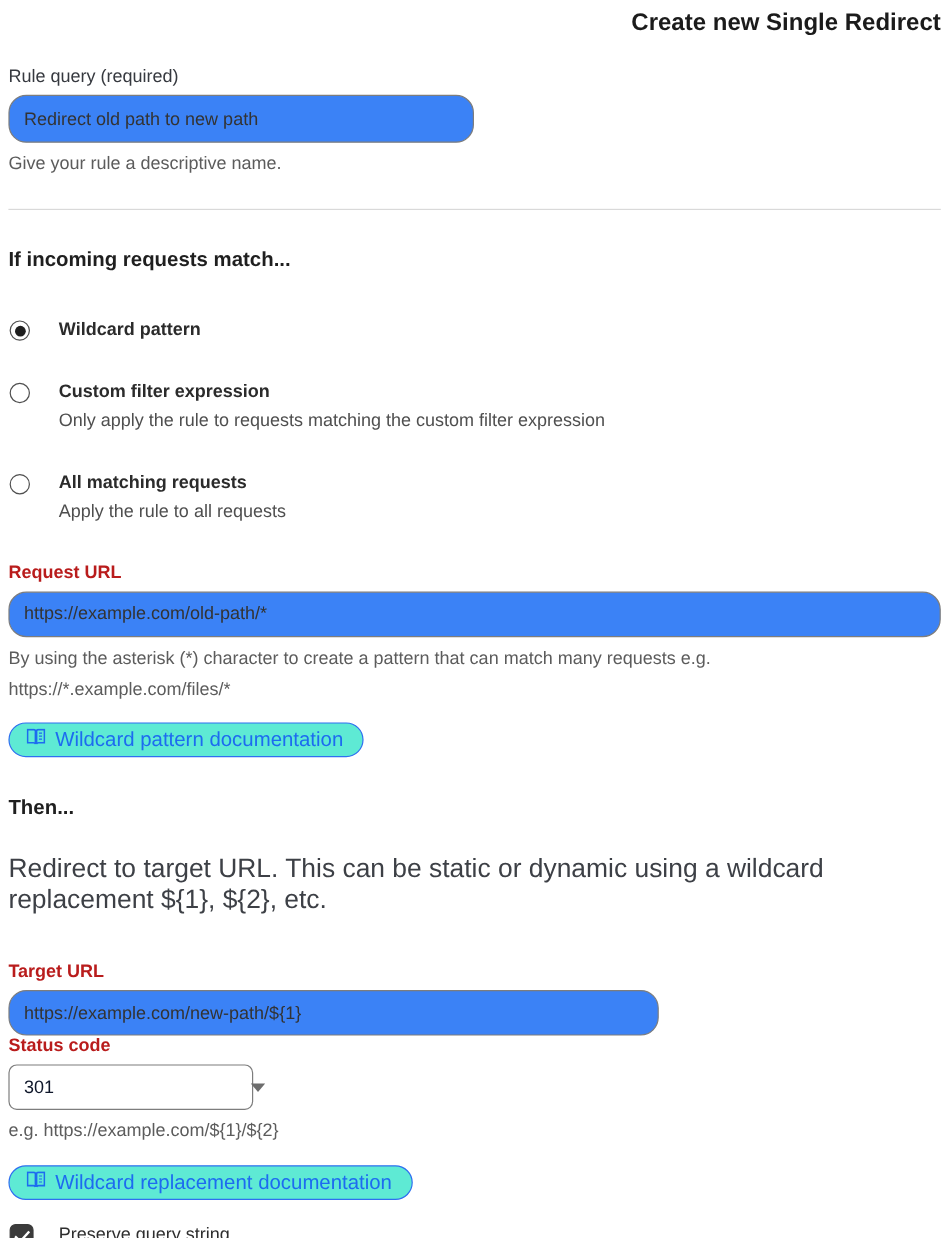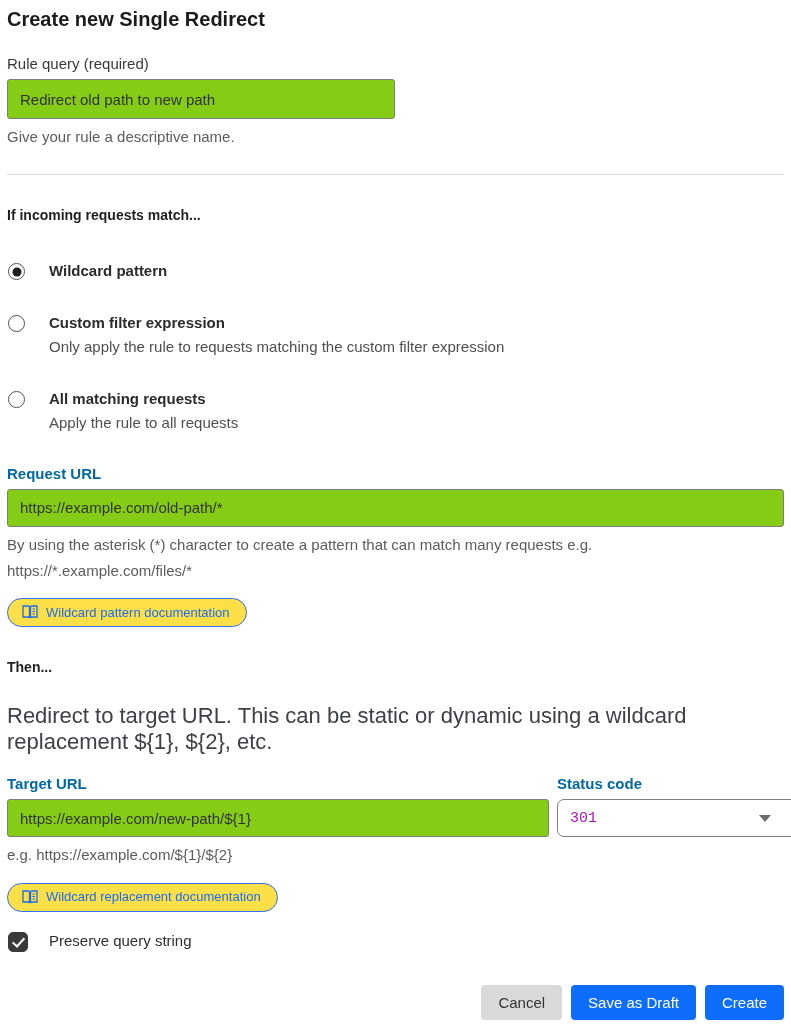--- a/index.html
+++ b/index.html
@@ -7,69 +7,70 @@
   body {
     width: 791px; height: 1032px;
     font-family: "Liberation Sans", "DejaVu Sans", sans-serif;
     font-size: 15px; color: #36393f;
     padding: 8px 7px 10px 7px;
     overflow: hidden;
   }
   .page-title {
     font-size: 20px; font-weight: 700; color: #1b1b1b;
     margin-bottom: 24px;
+    text-align: right;
   }
   .field-label { color: #36393f; margin-bottom: 7px; display: block; }
-  .field-label.bold { font-weight: 700; color: #0369a1; }
+  .field-label.bold { font-weight: 700; color: #b91c1c; }
   .text-input {
     font-family: inherit; font-size: 15px; color: #333;
-    border: 1px solid #7d7d7d; border-radius: 3px;
-    height: 40px; padding: 0 12px; outline: none; background: #84cc16;
+    border: 1px solid #7d7d7d; border-radius: 15px;
+    height: 40px; padding: 0 12px; outline: none; background: #3b82f6;
     display: block;
   }
   .rule-name-input { width: 388px; }
   .full-input { width: 777px; height: 38px; }
   .helper { color: #5c5c5c; margin-top: 6px; line-height: 1.55; }
   .divider { border: none; border-top: 1px solid #d9d9d9; margin: 26px 0 0 0; }
   .section-heading {
-    font-size: 14px; font-weight: 700; color: #1f1f1f;
+    font-size: 17px; font-weight: 700; color: #1f1f1f;
     margin-top: 32px;
   }
   
   .radio-group { margin-top: 38px; }
   .radio-item { display: flex; align-items: flex-start; margin-bottom: 32px; cursor: pointer; }
   .radio-circle {
     flex: 0 0 auto; width: 17px; height: 17px; border-radius: 50%;
     border: 1px solid #4f4f4f; margin: 2px 0 0 1px; position: relative; background: #fff;
   }
   .radio-circle.selected::after {
     content: ""; position: absolute; left: 50%; top: 50%;
     width: 9px; height: 9px; border-radius: 50%; background: #1f1f1f;
     transform: translate(-50%, -50%);
   }
   .radio-texts { margin-left: 24px; }
   .radio-label { font-weight: 700; color: #2b2b2b; line-height: 1.3; }
   .radio-desc { color: #4f4f4f; margin-top: 5px; line-height: 1.3; }
   
   .doc-button {
-    display: inline-flex; align-items: center; gap: 8px;
-    border: 1px solid #2f6ff0; border-radius: 15px; background: #fde047;
-    color: #1d6bf0; font-family: inherit; font-size: 13px;
+    display: inline-flex; align-items: flex-start; gap: 8px;
+    border: 1px solid #2f6ff0; border-radius: 15px; background: #5eead4;
+    color: #1d6bf0; font-family: inherit; font-size: 17px;
     padding: 4px 16px 5px 14px; height: 29px; cursor: pointer; margin-top: 16px;
   }
   .doc-button svg { display: block; }
   .then-desc { font-size: 22px; color: #3d4046; margin-top: 28px; }
-  .target-row { display: flex; margin-top: 20px; }
+  .target-row { display: flex; margin-top: 38px; flex-direction: column; }
   .target-col { width: 542px; margin-right: 8px; }
   .status-col { width: 227px; }
   .select-wrap { position: relative; width: 227px; }
   .select-box {
-    width: 273px; height: 38px; border: 1px solid #7d7d7d; border-radius: 7px;
+    width: 204px; height: 38px; border: 1px solid #7d7d7d; border-radius: 7px;
     background: #fff; display: flex; align-items: center; padding: 0 12px;
-    color: #a21caf; cursor: pointer; font-family: Liberation Mono, monospace;
+    color: #0f172a; cursor: pointer;
   }
   .caret {
     position: absolute; right: 13px; top: 16px;
     width: 0; height: 0;
     border-left: 6px solid transparent; border-right: 6px solid transparent;
     border-top: 7px solid #6d6d6d;
   }
   .target-input { width: 542px; height: 38px; }
   
   .checkbox-row { display: flex; margin-top: 20px; cursor: pointer; }

